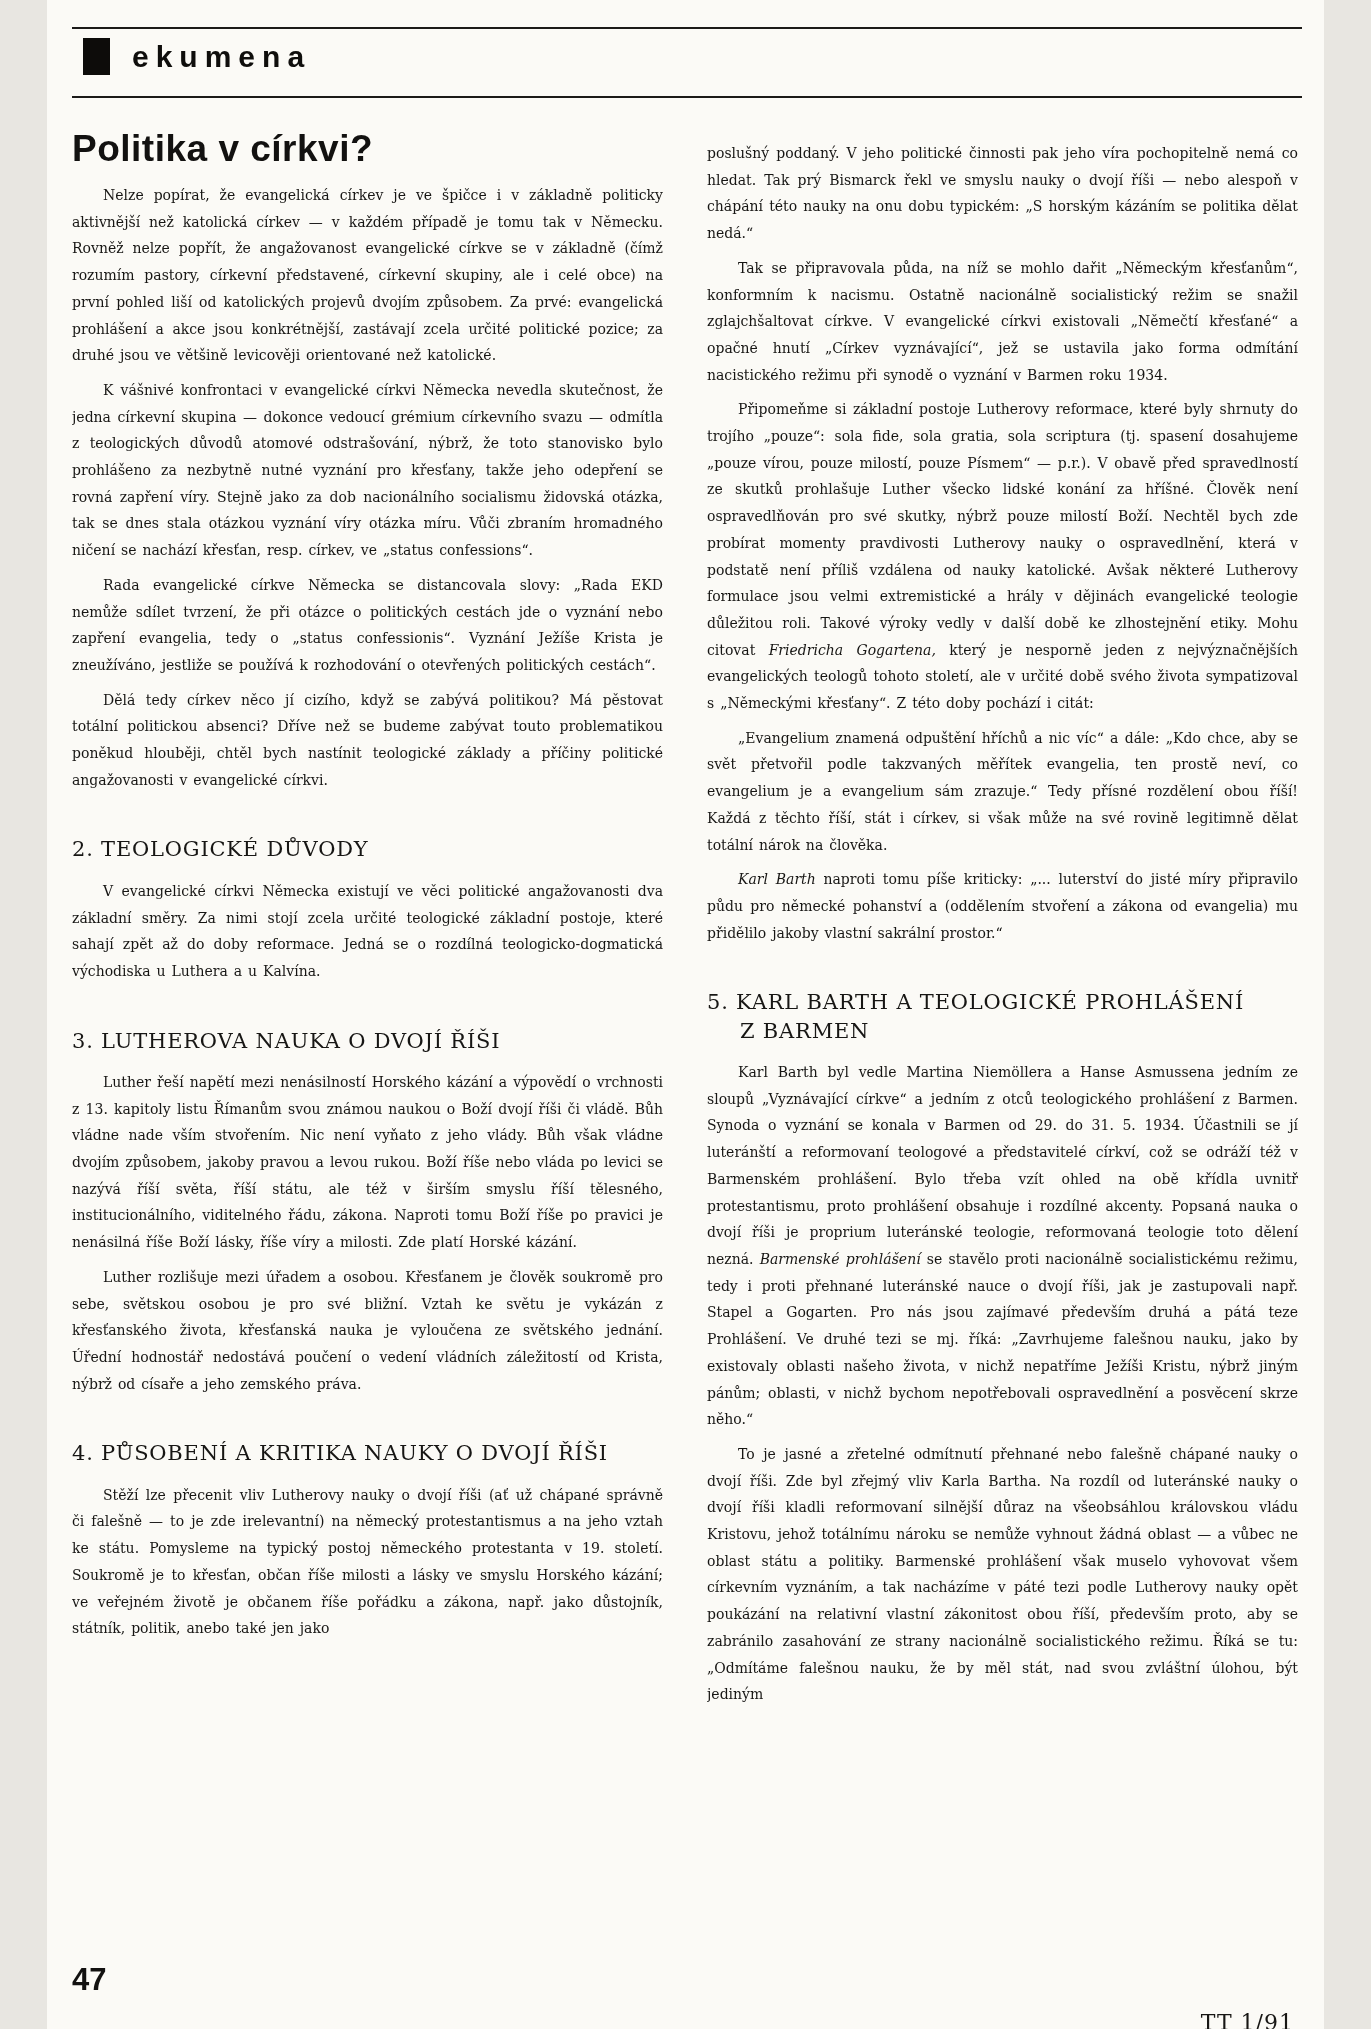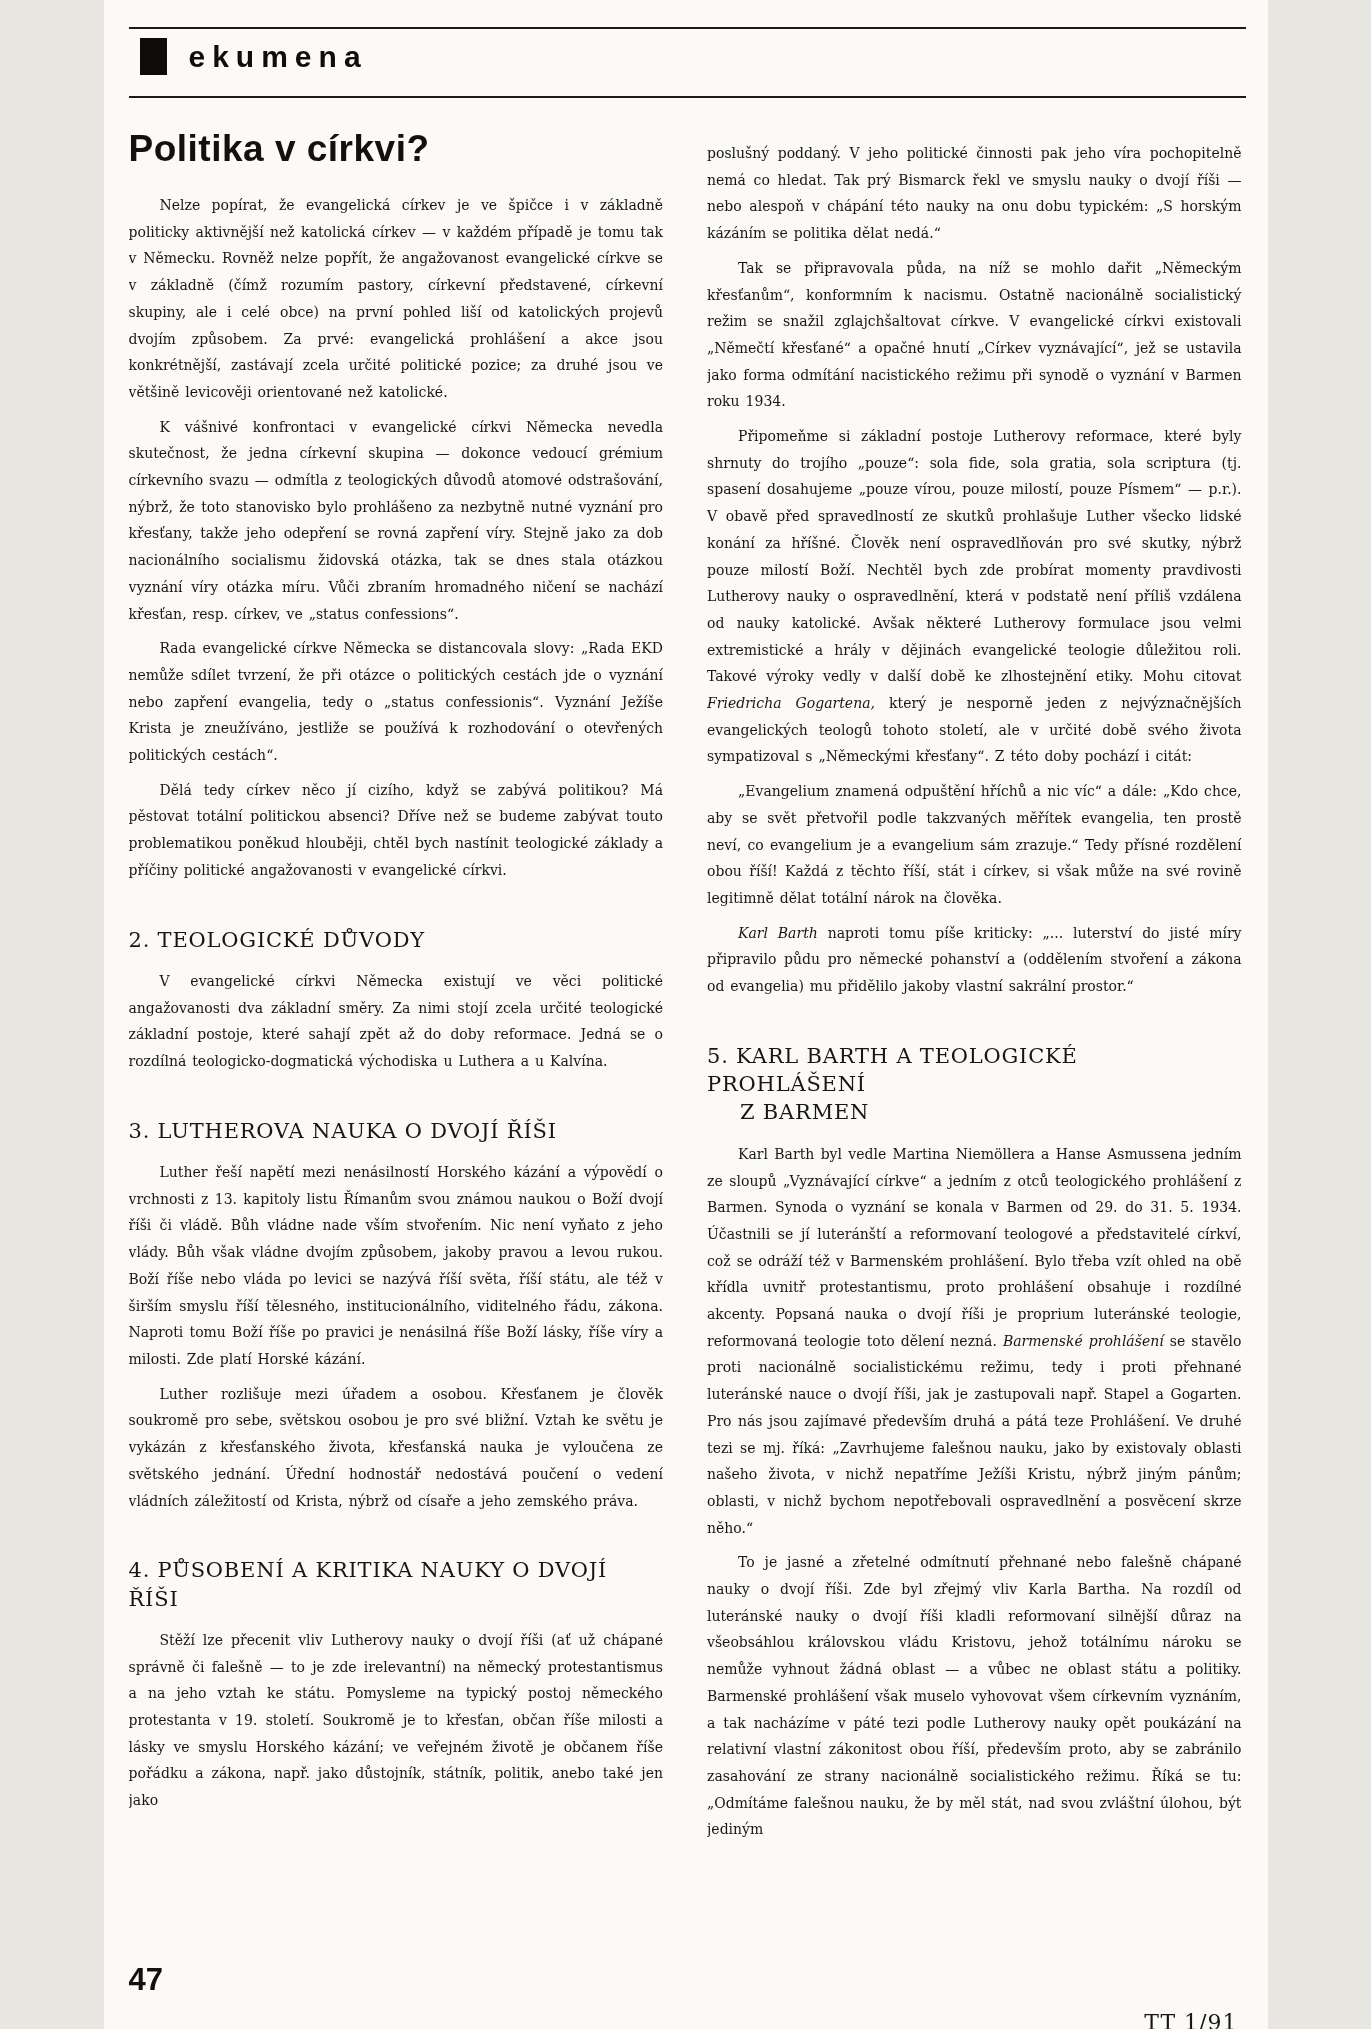--- a/index.html
+++ b/index.html
@@ -1,18 +1,18 @@
 <!DOCTYPE html>
 <html lang="cs"><head>
 <meta charset="utf-8">
 <style>
   html,body{margin:0;padding:0;background:#e8e6e1;}
   .page{
     position:relative;
-    width:1164px;height:2029px;
+    width:1277px;height:2029px;
     margin:0 auto;
     background:#fbfaf6;
     color:#151412;
     font-family:"DejaVu Serif","Liberation Serif",serif;
     overflow:hidden;
     box-sizing:border-box;
   }
   .rule{position:absolute;left:25px;right:22px;height:2px;background:#1b1a18;}
   .rule.top{top:27px;}
   .rule.under{top:96px;}
@@ -42,21 +42,21 @@
   }
   .sec .h-cont{padding-left:33px;margin-top:8px;}
   .para{
     font-size:14px;line-height:26.7px;margin:0;
     text-align:justify;word-spacing:1.5px;color:#171614;
   }
   .para+.para{margin-top:1px;}
   .para.ind{text-indent:31px;}
   .para.gap{margin-top:8px;}
   .para em{font-style:italic;}
-  .title-block{margin-bottom:22px;}
+  .title-block{margin-bottom:12px;}
   .footer-row{
     position:absolute;left:25px;right:30px;top:1962px;
     display:flex;justify-content:space-between;align-items:flex-start;
   }
   .page-num{
     font-family:"Liberation Sans","DejaVu Sans",sans-serif;
     font-weight:bold;font-size:31px;color:#121110;
   }
   .issue-ref{font-size:22px;letter-spacing:1px;color:#171614;padding-top:8px;margin-top:40px;}
 </style>

